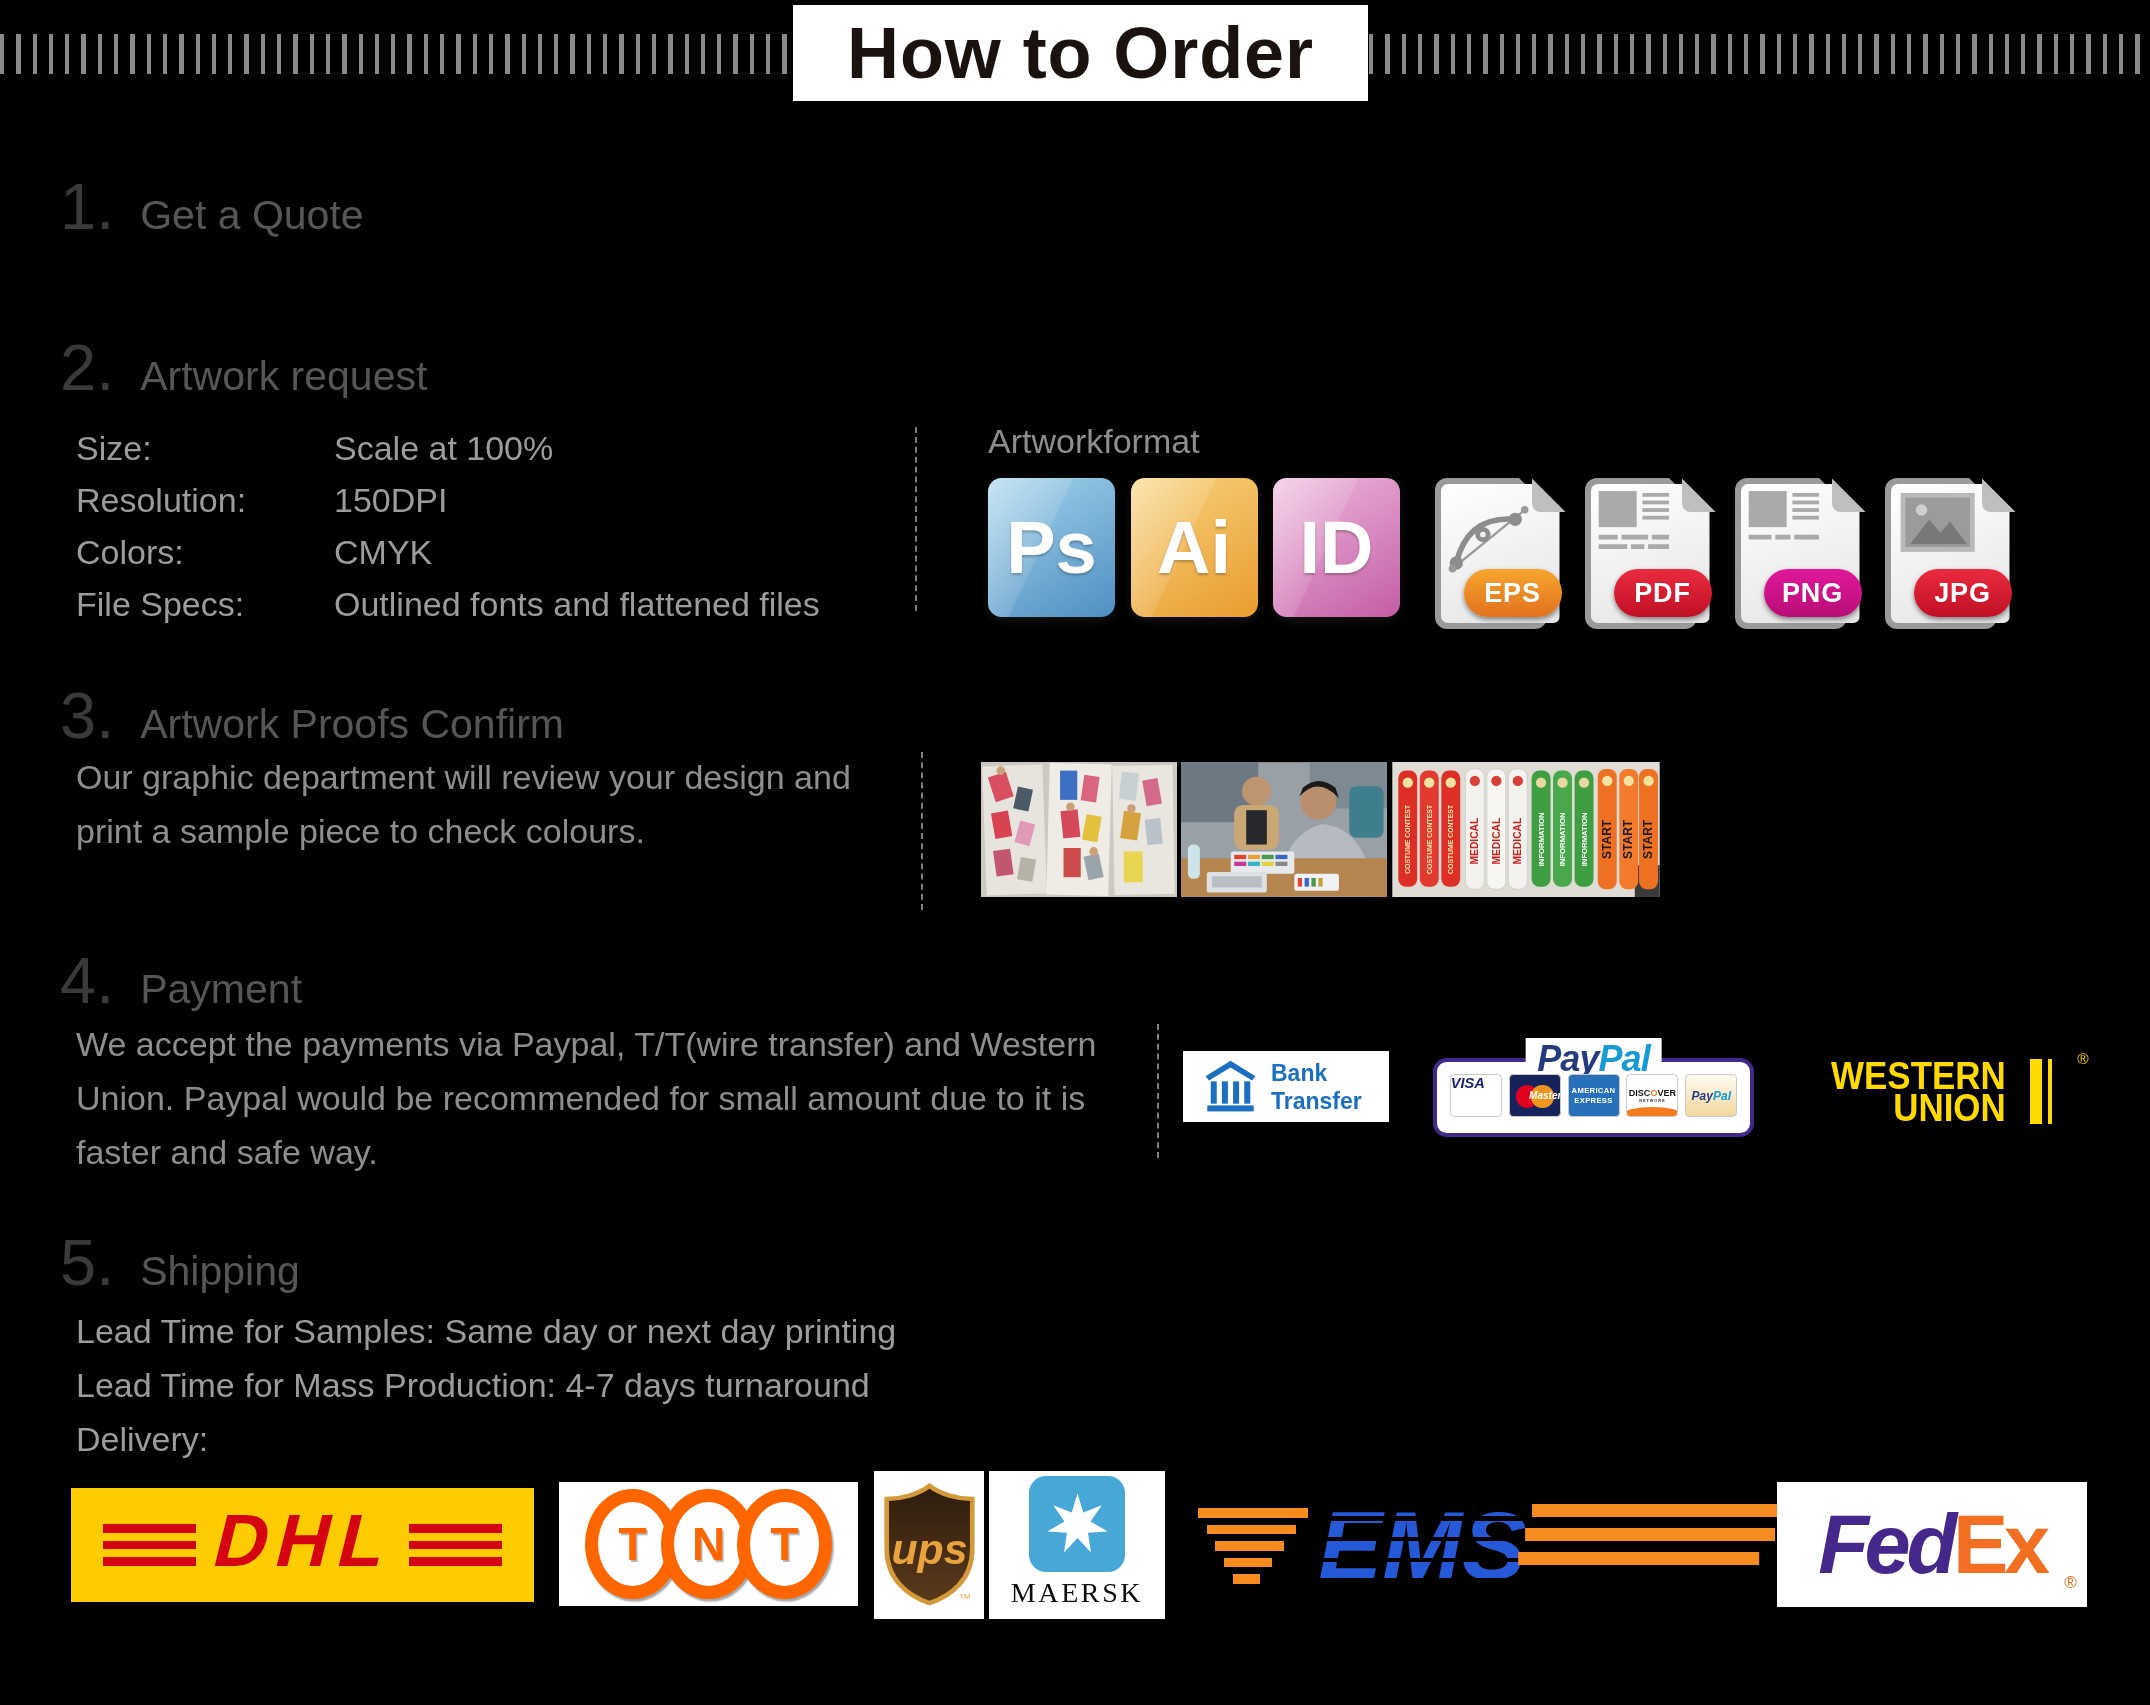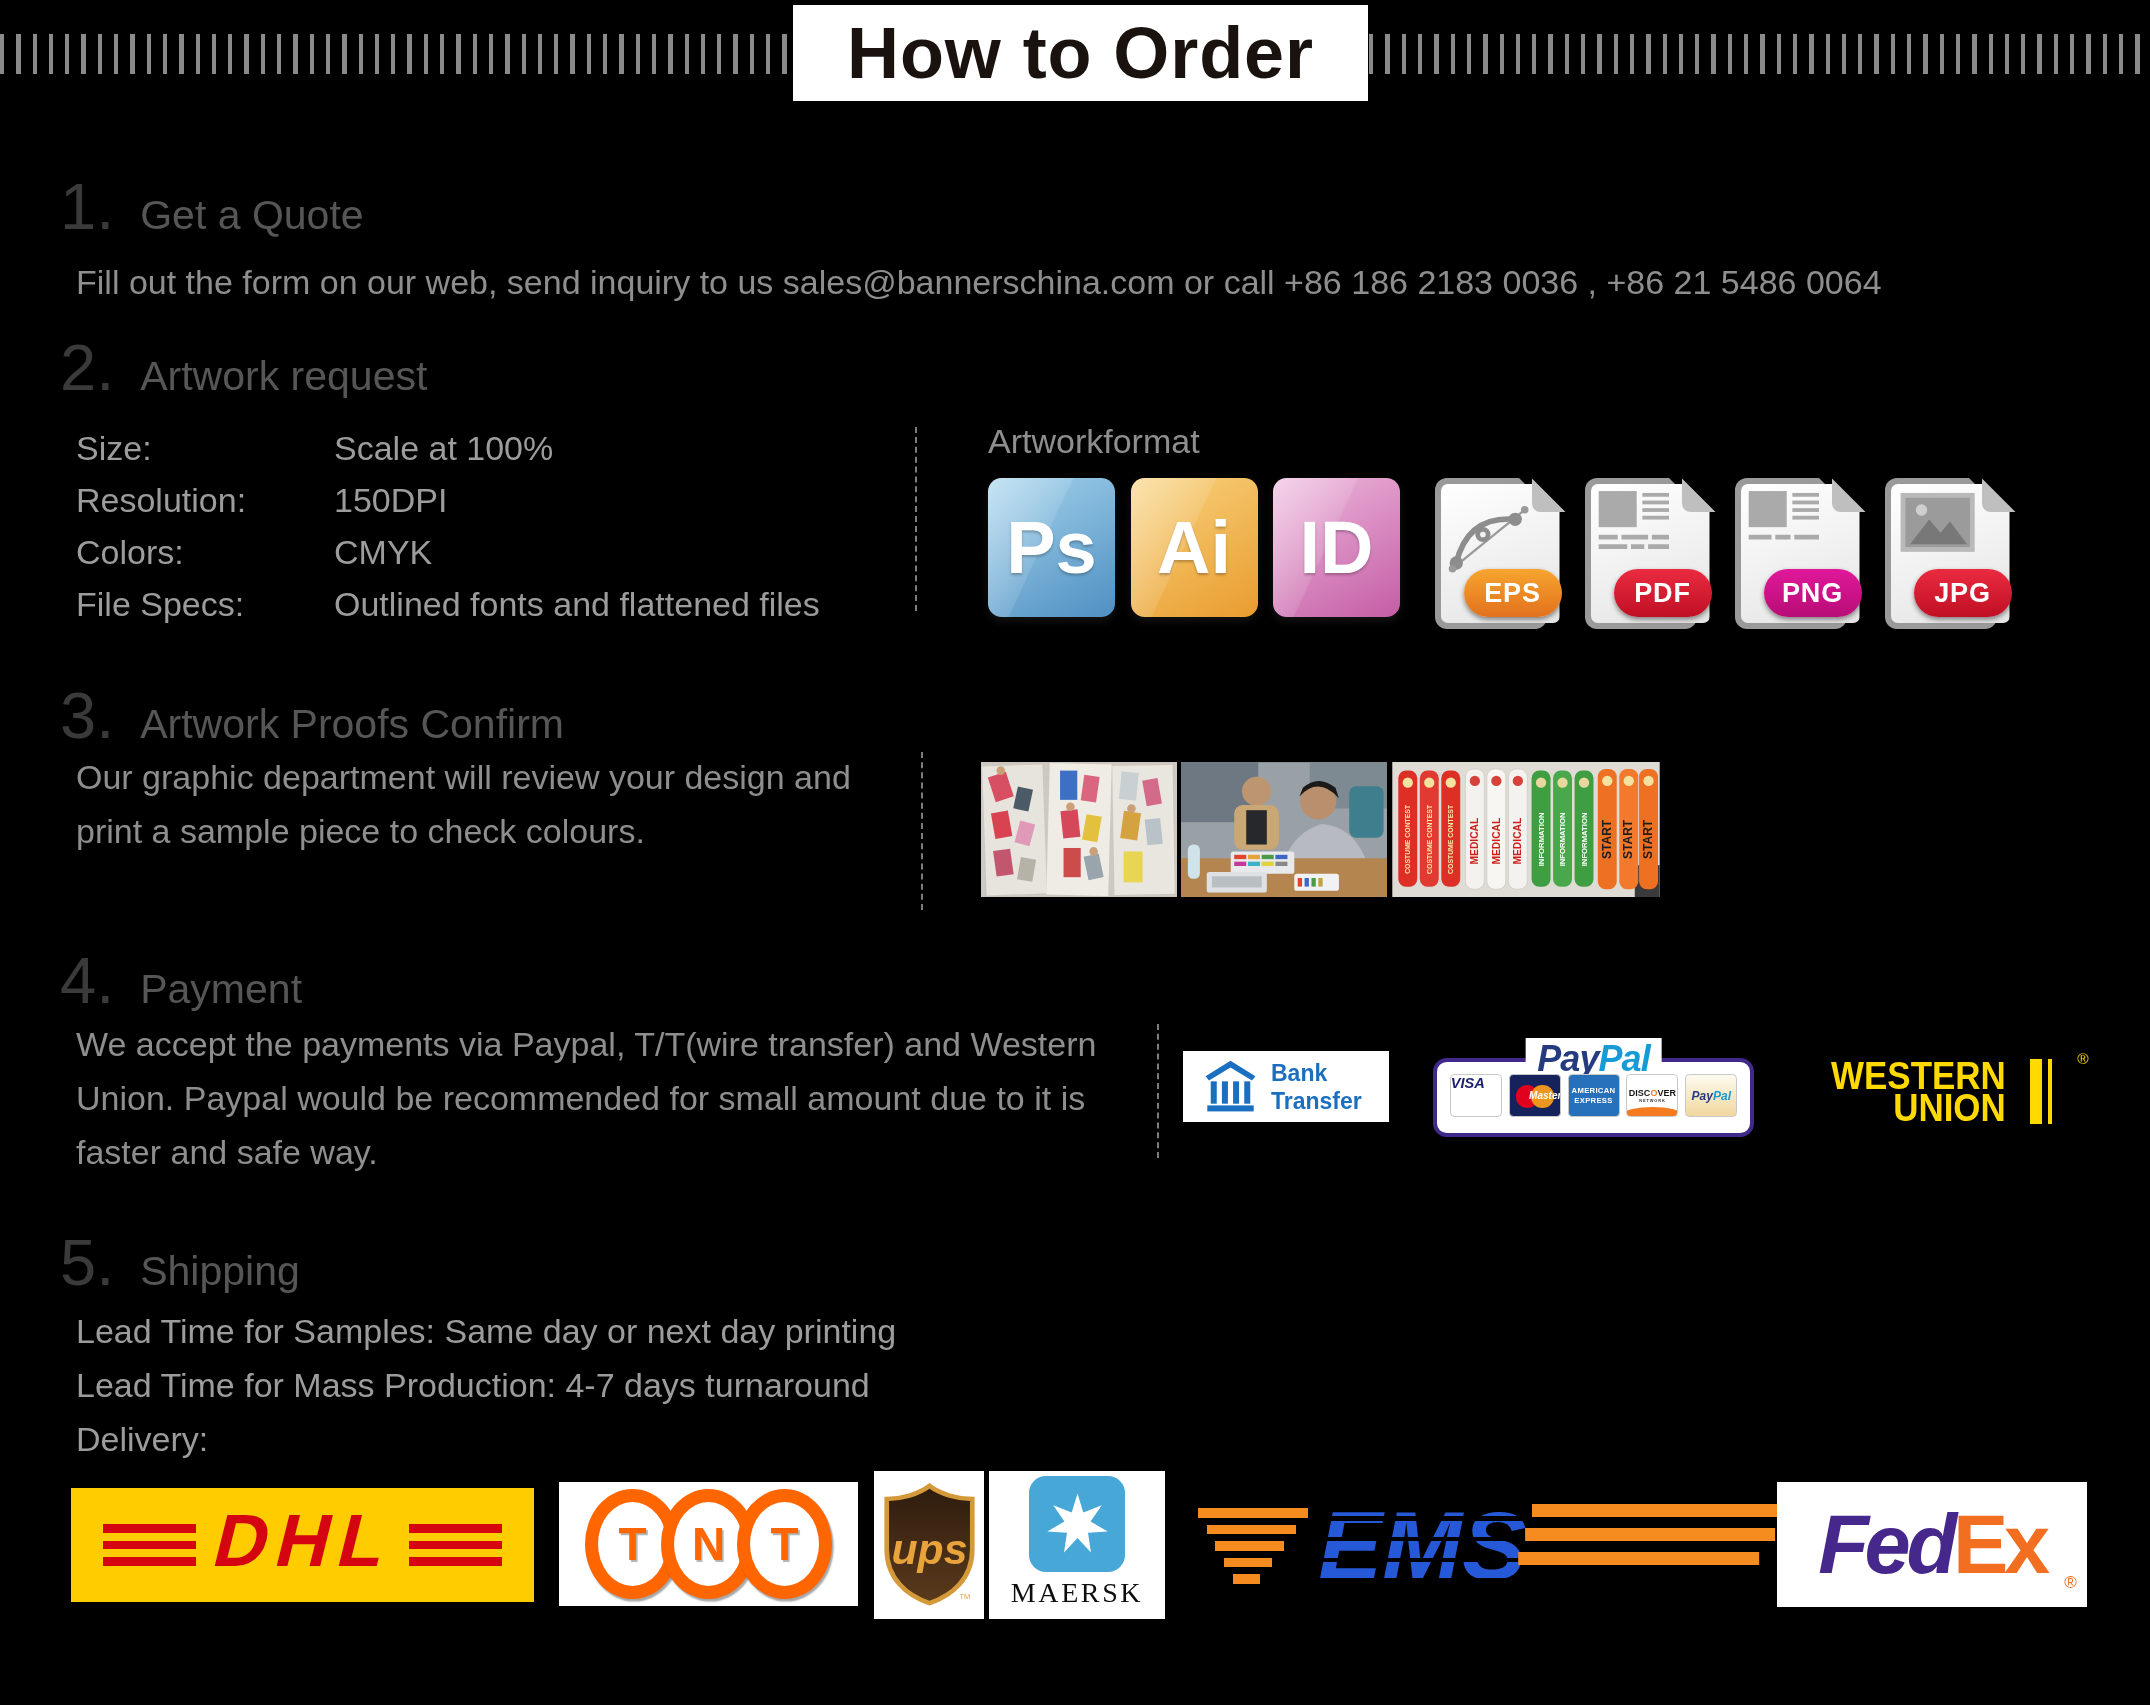--- a/index.html
+++ b/index.html
@@ -149,21 +149,20 @@
 
   <div class="abs bars"></div>
   <div class="abs title-box">
     <span>How to Order</span>
   </div>
 
   <div class="abs h1 step-head">
     <span class="step-num">1.</span>
     <span class="step-title">Get a Quote</span>
   </div>
-  <div class="abs t1 body-text">Fill out the form on our web, send inquiry to us sales@bannerschina.com or call +86 186 2183 0036 , +86 21 5486 0064</div>
 
   <div class="abs h2 step-head">
     <span class="step-num">2.</span>
     <span class="step-title">Artwork request</span>
   </div>
   <div class="abs specs">
     <div class="row">
       <span class="lbl">Size:</span>
       <span>Scale at 100%</span>
     </div>

